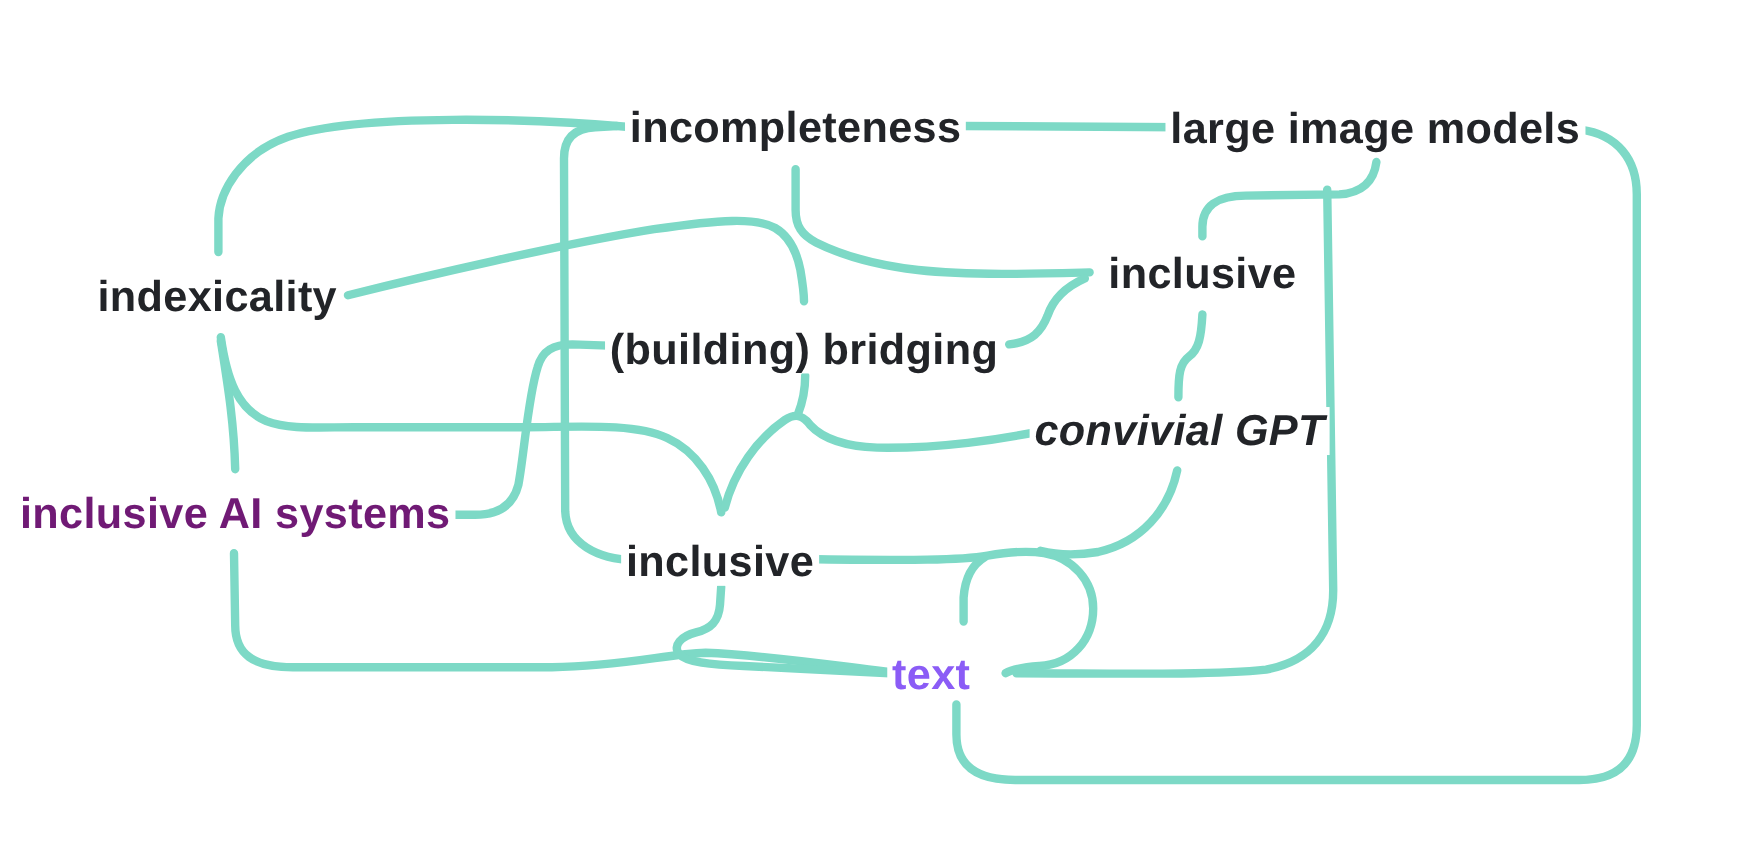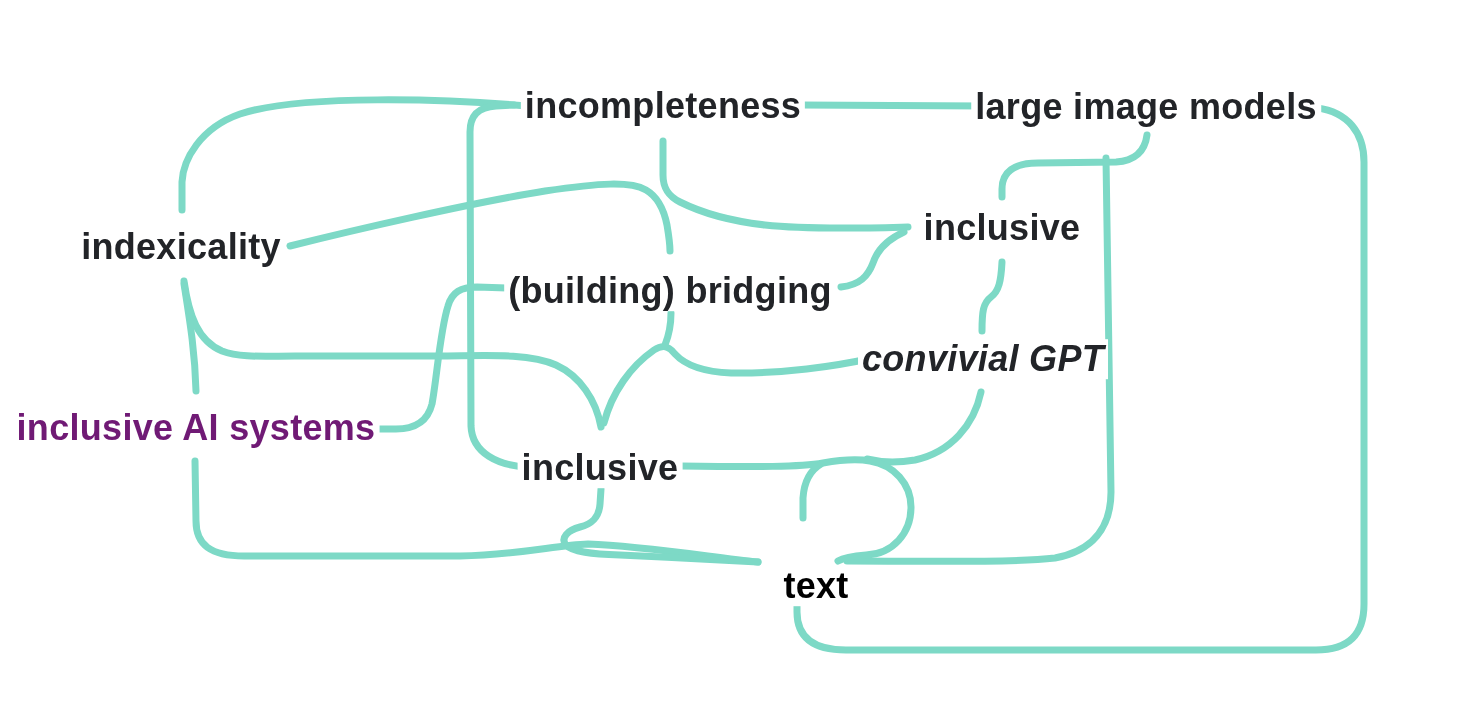--- a/index.html
+++ b/index.html
@@ -68,15 +68,15 @@
     </svg>
   <div id="nodes-layer">
       <div class="node" style="left: 663px; top: 106px; color: rgb(34, 36, 40);">incompleteness</div>
       <div class="node" style="left: 1146px; top: 107px; color: rgb(34, 36, 40); text-align: right;">large image models</div>
       <div class="node" style="left: 181px; top: 247px; color: rgb(34, 36, 40); text-align: right;">indexicality</div>
       <div class="node" style="left: 1002px; top: 228px; color: rgb(34, 36, 40);">inclusive</div>
       <div class="node" style="left: 670px; top: 291px; color: rgb(34, 36, 40);">(building) bridging</div>
       <div class="node" style="left: 983px; top: 359px; color: rgb(34, 36, 40); font-style: italic;">convivial GPT</div>
       <div class="node" style="left: 196px; top: 428px; color: #701a75;">inclusive AI systems</div>
       <div class="node" style="left: 600px; top: 468px; color: rgb(34, 36, 40);">inclusive</div>
-      <div class="node" style="left: 816px; top: 562px; color: #000000; margin-top: 24px;">text</div>
+      <div class="node" style="left: 776px; top: 562px; color: #8b5cf6;">text</div>
     </div>
 </div>
 
 </body></html>

